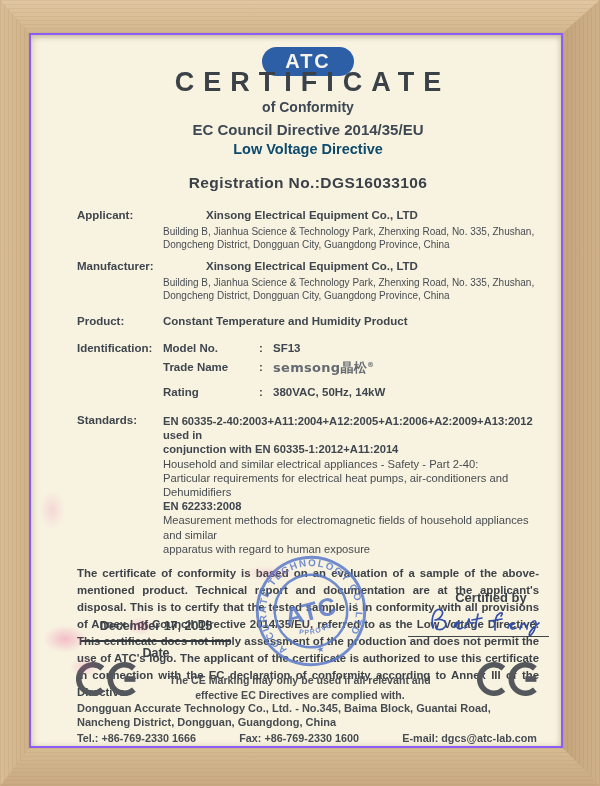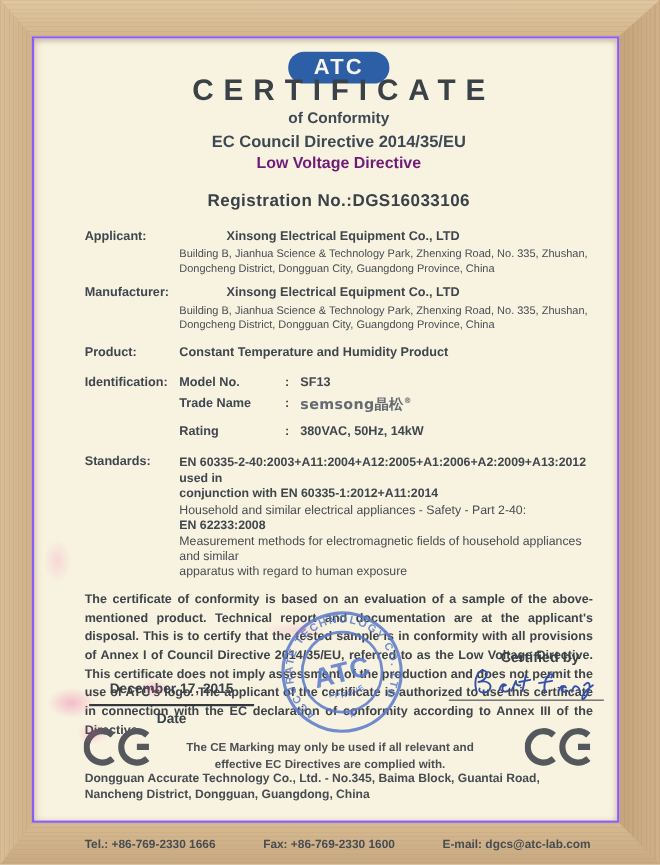--- a/index.html
+++ b/index.html
@@ -33,21 +33,21 @@
   }
   .content { padding:0 22px 0 46px; color:#3f464d; }
 
   
   .logo-pill { width:92px; height:29px; margin:12px auto 0; background:#2d5fa7; border-radius:15px;
     display:flex; align-items:center; justify-content:center;
     color:#f6f4ec; font-weight:bold; font-size:20px; letter-spacing:2px; }
   .title { margin-top:-9px; text-align:center; font-size:27px; font-weight:bold; letter-spacing:9px; padding-left:9px; color:#3a4147; }
   .sub1 { margin-top:1px; text-align:center; font-size:14px; font-weight:bold; color:#3d4853; }
   .sub2 { margin-top:6px; text-align:center; font-size:15px; font-weight:bold; color:#3d4853; }
-  .sub3 { margin-top:3px; text-align:center; font-size:14.5px; font-weight:bold; color:#701a75; }
+  .sub3 { margin-top:3px; text-align:center; font-size:14.5px; font-weight:bold; color:#0c4a6e; }
   .reg  { margin-top:17px; text-align:center; font-size:15.5px; font-weight:bold; color:#3a4147; letter-spacing:.4px; }
 
   
   .rows { margin-top:17px; }
   .frow { display:grid; grid-template-columns:86px 1fr; margin-bottom:9px; }
   .flabel { font-size:11.5px; font-weight:bold; }
   .fname { font-size:11.5px; font-weight:bold;margin-left:43px; }
   .faddr { font-size:10px; margin-top:4px; line-height:13px; color:#484d52; }
   .fvalue-b { font-size:11.5px; font-weight:bold; }
   .idrow { display:grid; grid-template-columns:96px 14px 1fr; margin-bottom:7px; font-size:11.5px; font-weight:bold; }
@@ -66,21 +66,21 @@
   .sig { position:absolute; top:567px; left:392px; width:130px; height:36px; }
   .sig-line { position:absolute; top:601px; left:377px; width:141px; border-top:1.5px solid #40464c; }
   .date-block { position:absolute; top:584px; left:50px; width:150px; text-align:center; }
   .date-value { font-size:12.5px; font-weight:bold; color:#3a4147; padding-bottom:7px; border-bottom:2px solid #33383d; }
   .date-label { margin-top:4px; font-size:12.5px; font-weight:bold; color:#3a4147; }
   .ce { position:absolute; width:63px; height:38px; color:#54585c; }
   .ce.leftce { left:45px; top:625px; }
   .ce.rightce { left:446px; top:625px; }
   .ce-note { position:absolute; top:638px; left:118px; width:302px; text-align:center; font-size:10.6px; font-weight:bold; line-height:14.5px; color:#4b4f54; }
   .company { position:absolute; top:667px; left:46px; right:20px; font-size:11px; font-weight:bold; line-height:13.5px; color:#474c51; }
-  .contact { position:absolute; top:727px; left:46px; right:24px; display:flex; justify-content:space-between; font-size:10.8px; font-weight:bold; color:#474c51;gap:32px; }
+  .contact { position:absolute; top:697px; left:46px; right:24px; display:flex; justify-content:space-between; font-size:10.8px; font-weight:bold; color:#474c51;gap:32px; }
 
   
   .stain { position:absolute; border-radius:50%; pointer-events:none;
     background: radial-gradient(closest-side, rgba(232,75,150,.32), rgba(232,75,150,0)); }
 </style>
 </head>
 <body>
 
 <div class="frame">
   <div class="wood top"></div>
@@ -143,20 +143,21 @@
             </div>
           </div>
         </div>
 
         <div class="frow" style="margin-top:4px;">
           <div class="flabel">Standards:</div>
           <div class="std-lines">
             <div class="b">EN 60335-2-40:2003+A11:2004+A12:2005+A1:2006+A2:2009+A13:2012 used in</div>
             <div class="b">conjunction with EN 60335-1:2012+A11:2014</div>
             <div class="r">Household and similar electrical appliances - Safety - Part 2-40:</div>
+            <div class="r">Particular requirements for electrical heat pumps, air-conditioners and Dehumidifiers</div>
             <div class="b">EN 62233:2008</div>
             <div class="r">Measurement methods for electromagnetic fields of household appliances and similar</div>
             <div class="r">apparatus with regard to human exposure</div>
           </div>
         </div>
       </div>
 
       <div class="decl">The certificate of conformity is based on an evaluation of a sample of the above-mentioned product. Technical report and documentation are at the applicant's disposal. This is to certify that the tested sample is in conformity with all provisions of Annex I of Council Directive 2014/35/EU, referred to as the Low Voltage Directive. This certificate does not imply assessment of the production and does not permit the use of ATC's logo. The applicant of the certificate is authorized to use this certificate in connection with the EC declaration of conformity according to Annex III of the Directive.</div>
     </div>
 

